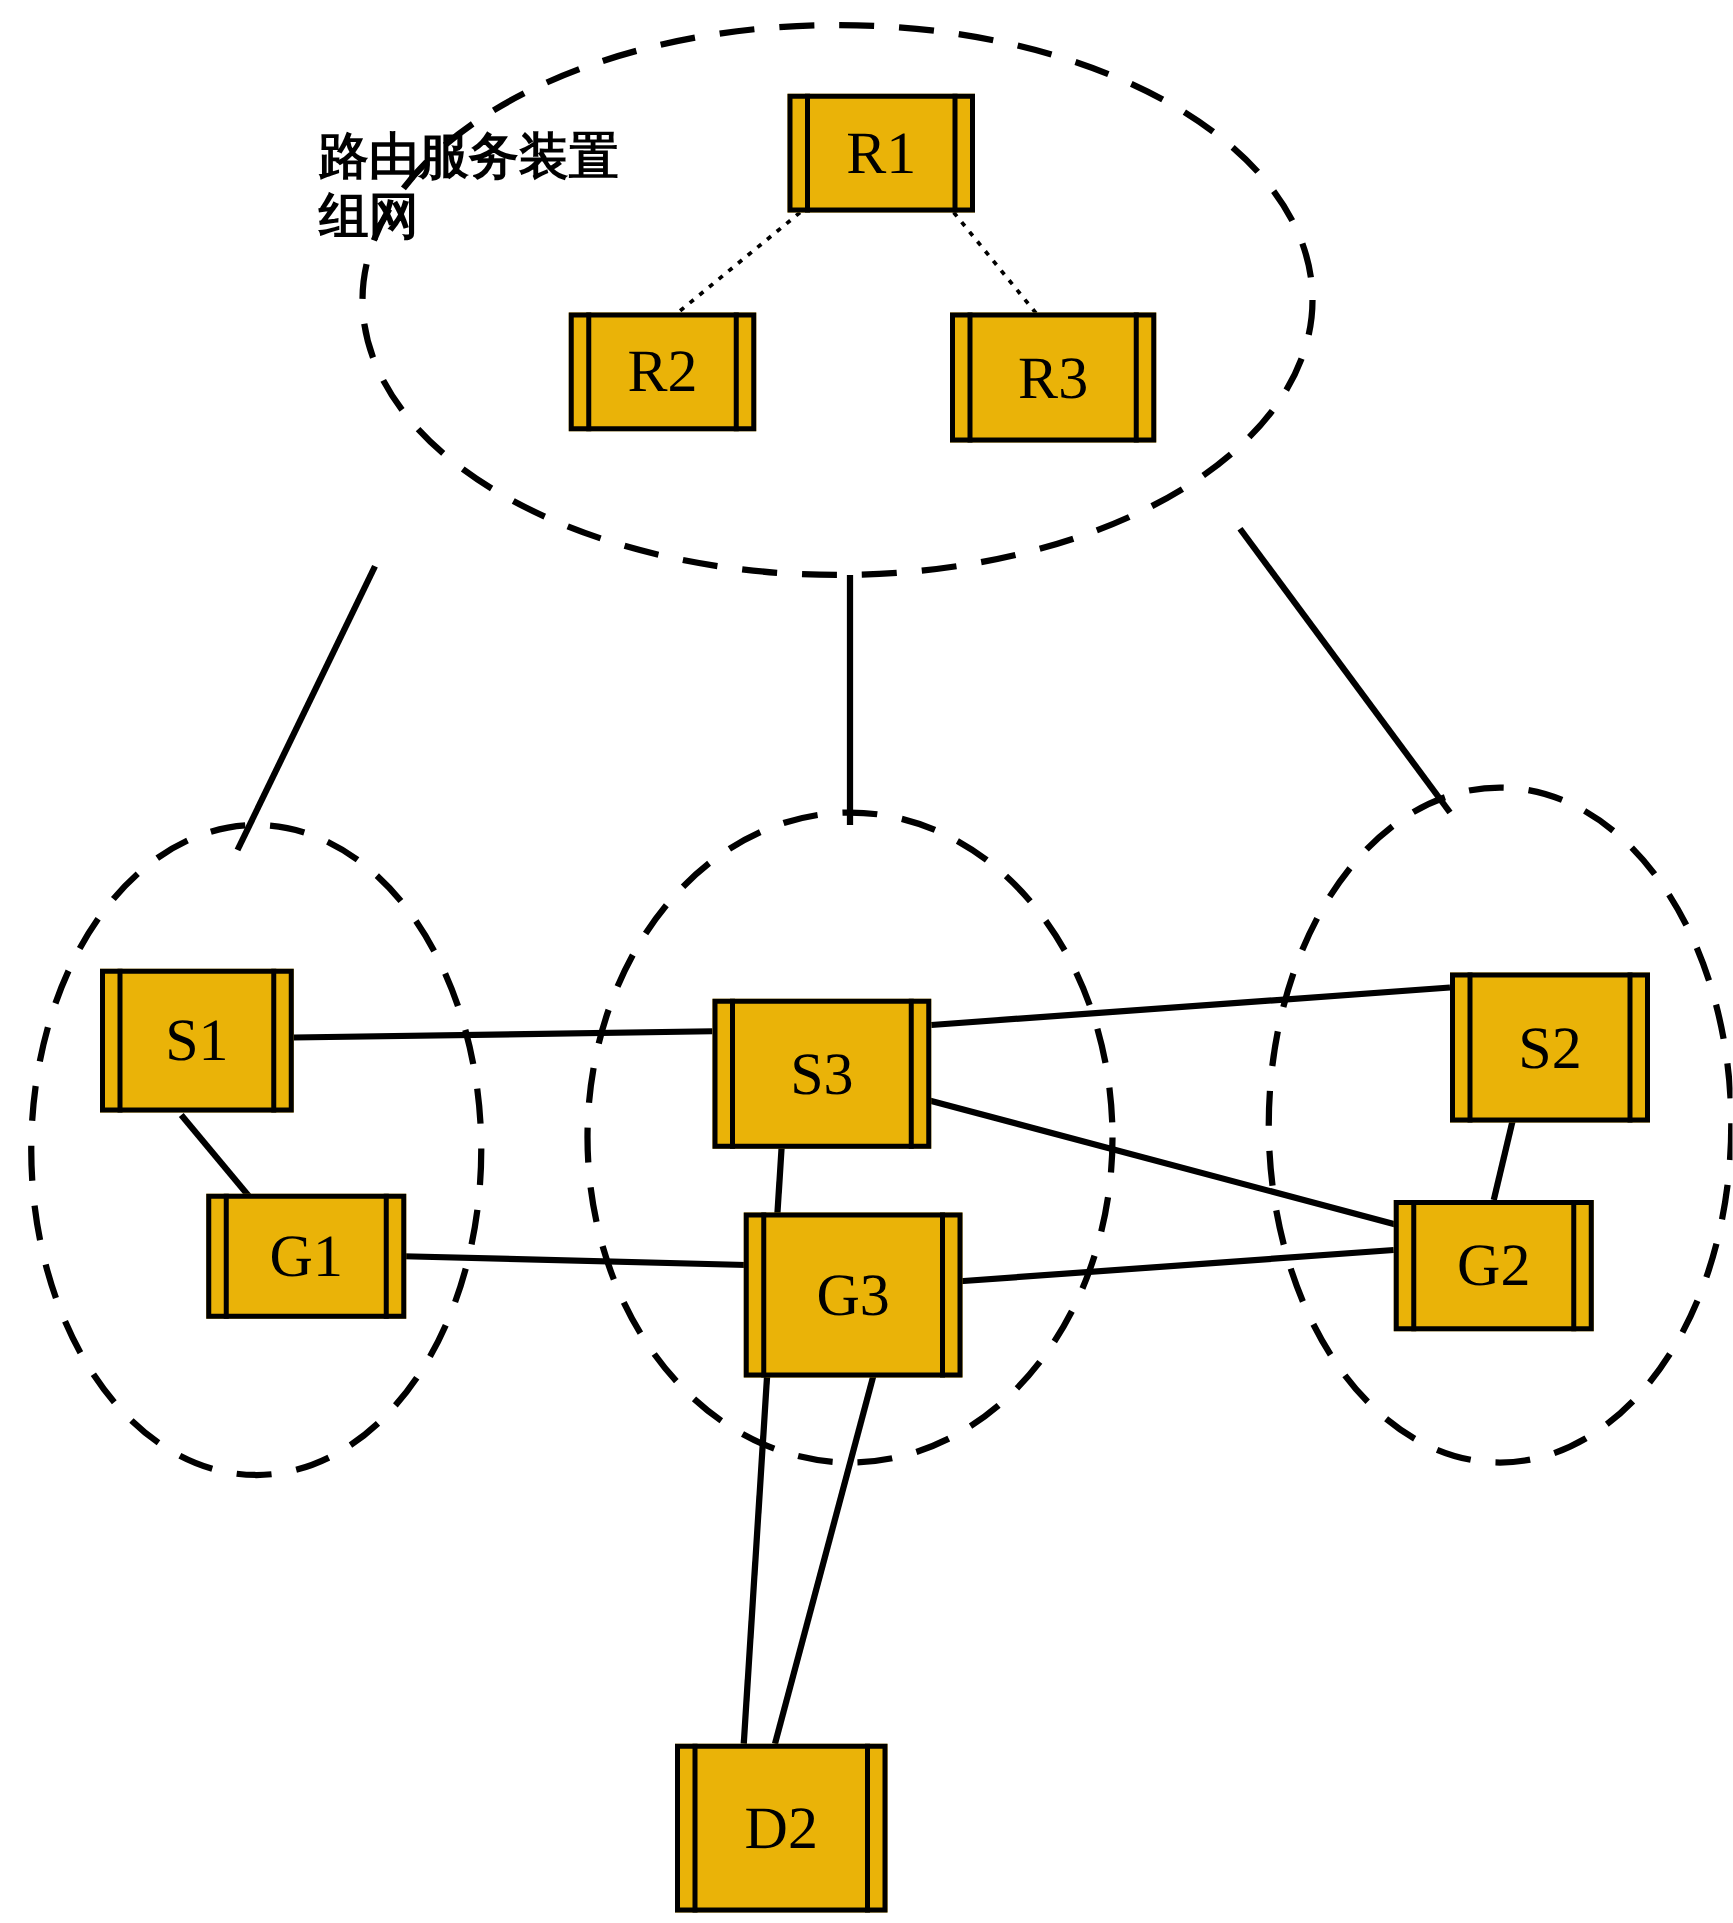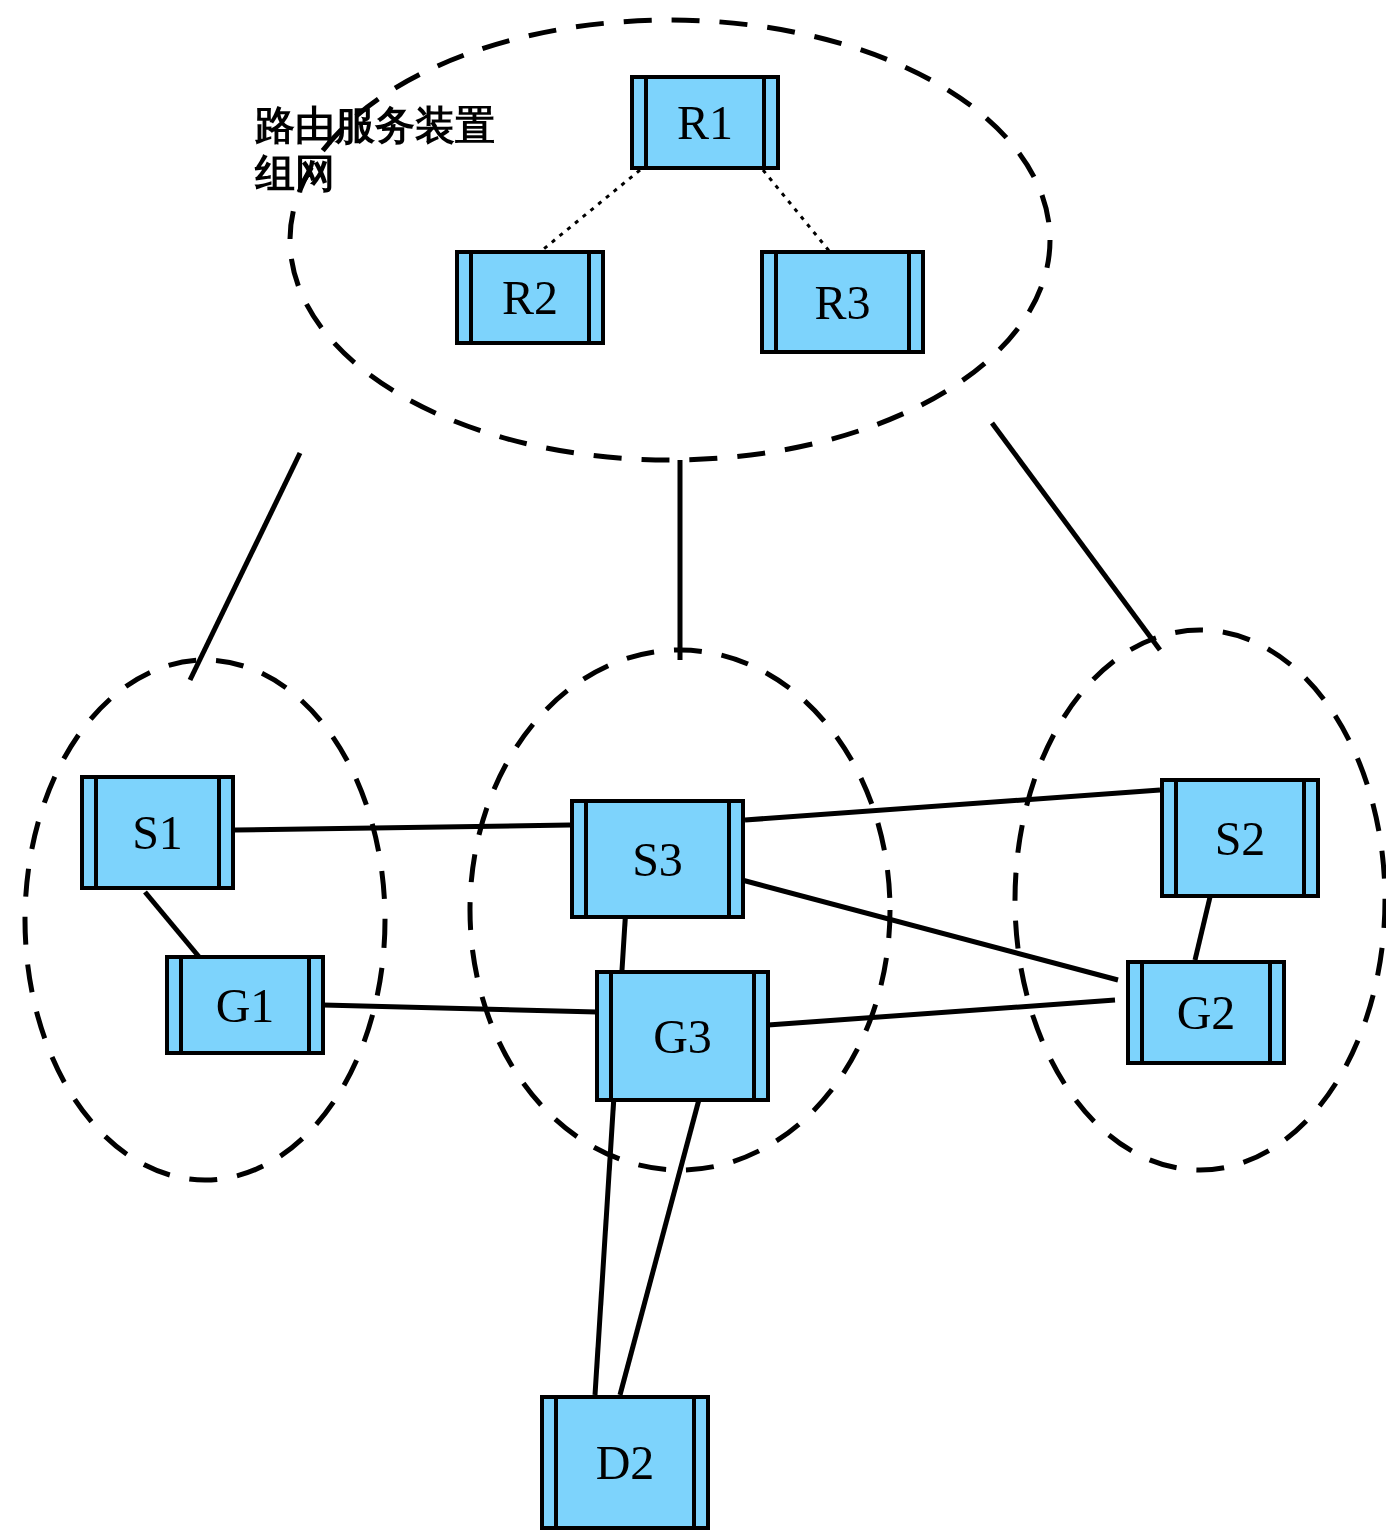--- a/index.html
+++ b/index.html
@@ -13,21 +13,21 @@
     .canvas {
       position: absolute;
       top: 0;
       left: 0;
       width: 1386px;
       height: 1538px;
     }
     .node {
       position: absolute;
       border: 4px solid #000;
-      background: #7dd3fc;
+      background: #eab308;
       display: flex;
       align-items: center;
       justify-content: center;
       font-size: 48px;
       font-weight: normal;
     }
     .node::before,
     .node::after {
       content: "";
       position: absolute;
@@ -95,19 +95,19 @@
     </div>
     <div class="node" style="left: 1160px; top: 735px; width: 160px; height: 120px; margin-top: 43px;">
       <span>S2</span>
     </div>
     <div class="node" style="left: 165px; top: 955px; width: 160px; height: 100px;">
       <span>G1</span>
     </div>
     <div class="node" style="left: 595px; top: 970px; width: 175px; height: 132px;">
       <span>G3</span>
     </div>
-    <div class="node" style="left: 1115px; top: 960px; width: 160px; height: 105px; margin-left: 11px;">
+    <div class="node" style="left: 1115px; top: 960px; width: 160px; height: 105px;">
       <span>G2</span>
     </div>
     <div class="node" style="left: 540px; top: 1395px; width: 170px; height: 135px;">
       <span>D2</span>
     </div>
   </div>
 
 </body></html>

